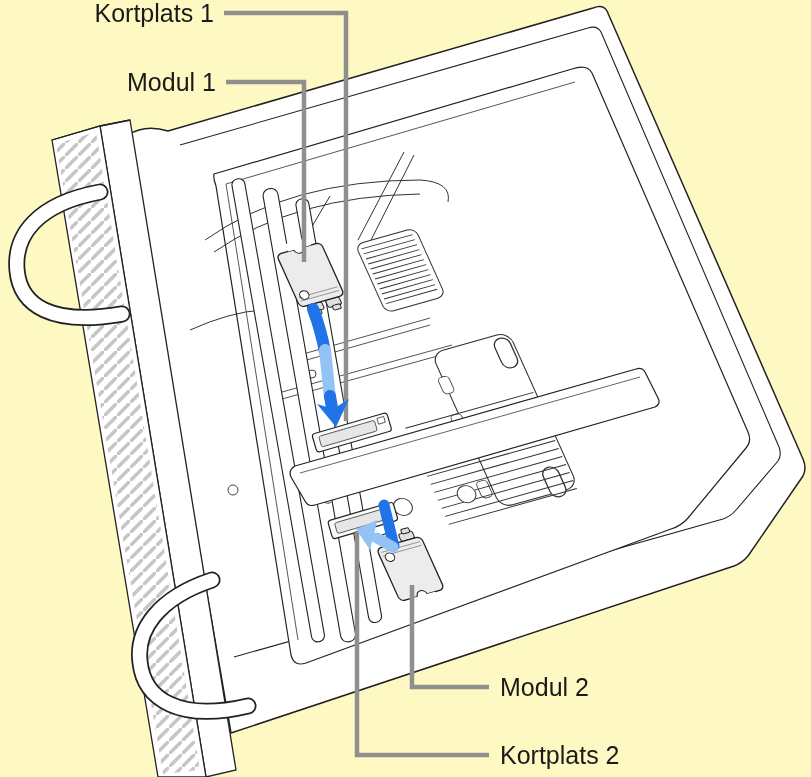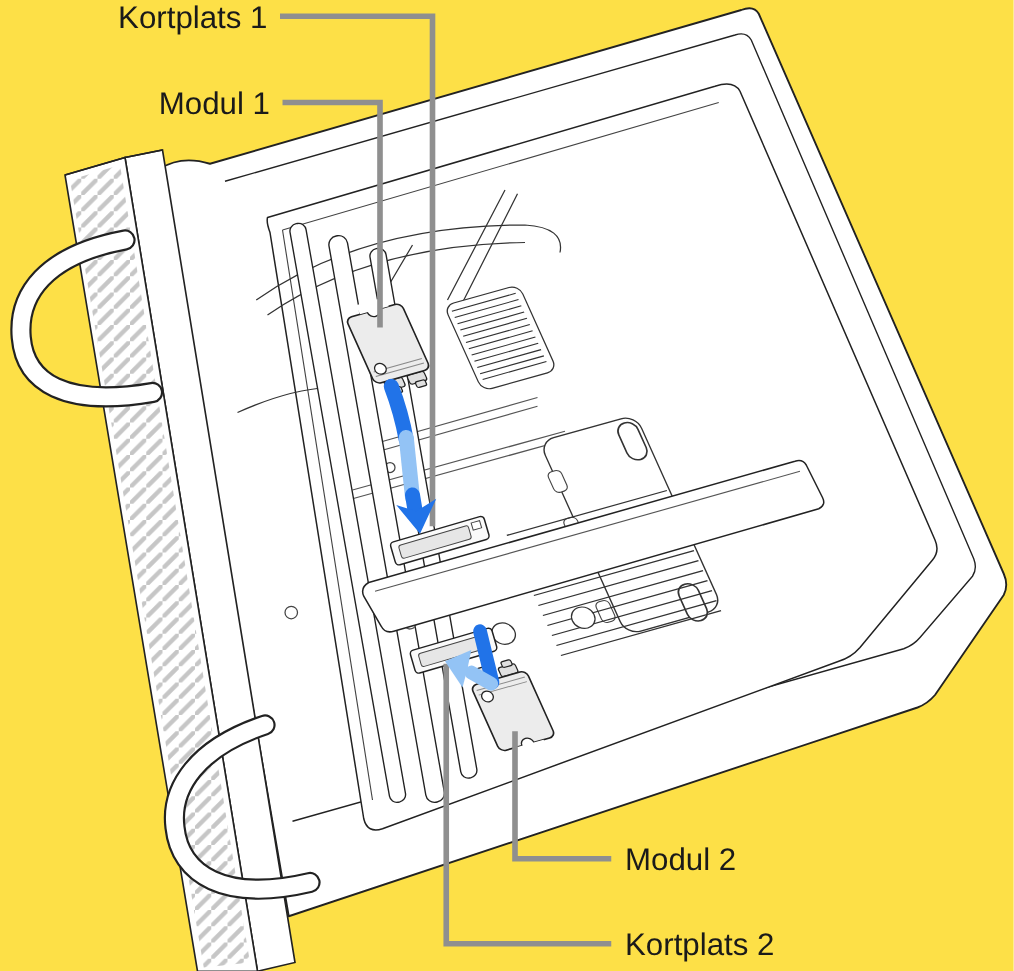--- a/index.html
+++ b/index.html
@@ -1,16 +1,16 @@
 <!DOCTYPE html>
 <html><head>
 <meta charset="utf-8">
 <style>
   html,body{margin:0;padding:0;background:#fff;}
-  .stage{position:relative;width:811px;height:777px;background:#fde047;overflow:hidden;
+  .stage{position:relative;width:811px;height:777px;background:#fef9c3;overflow:hidden;
          font-family:"Liberation Sans", sans-serif;}
   svg{display:block;}
   text.callout{font-family:"Liberation Sans", sans-serif;font-size:25px;fill:#1a1a1a;}
 </style>
 </head>
 <body>
 
 <div class="stage">
 <svg width="811" height="777" viewBox="0 0 811 777">
   <defs>

